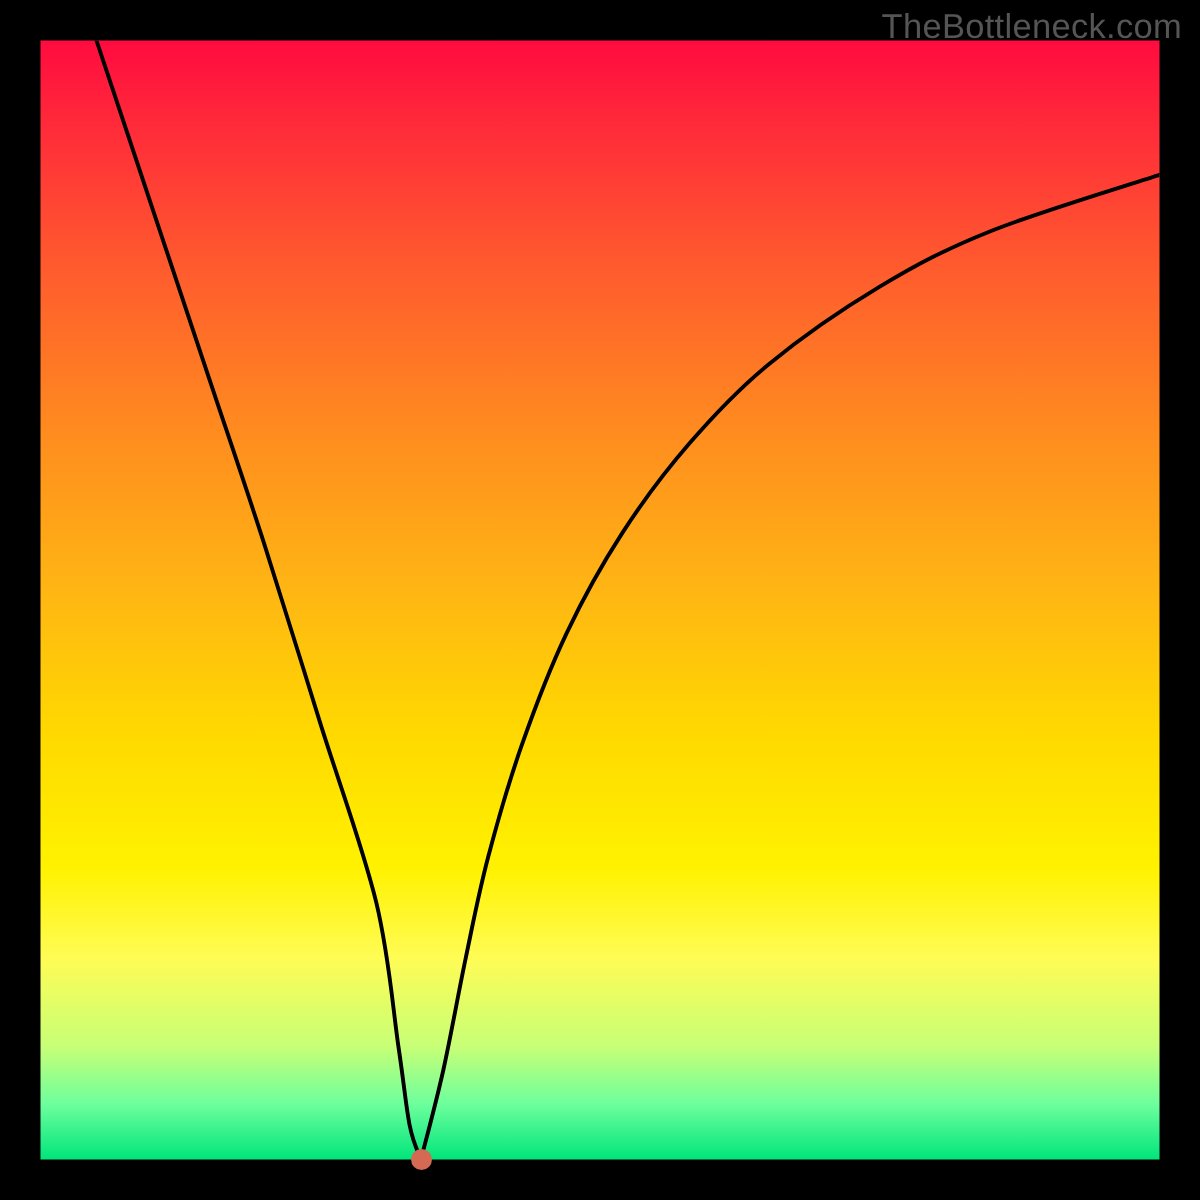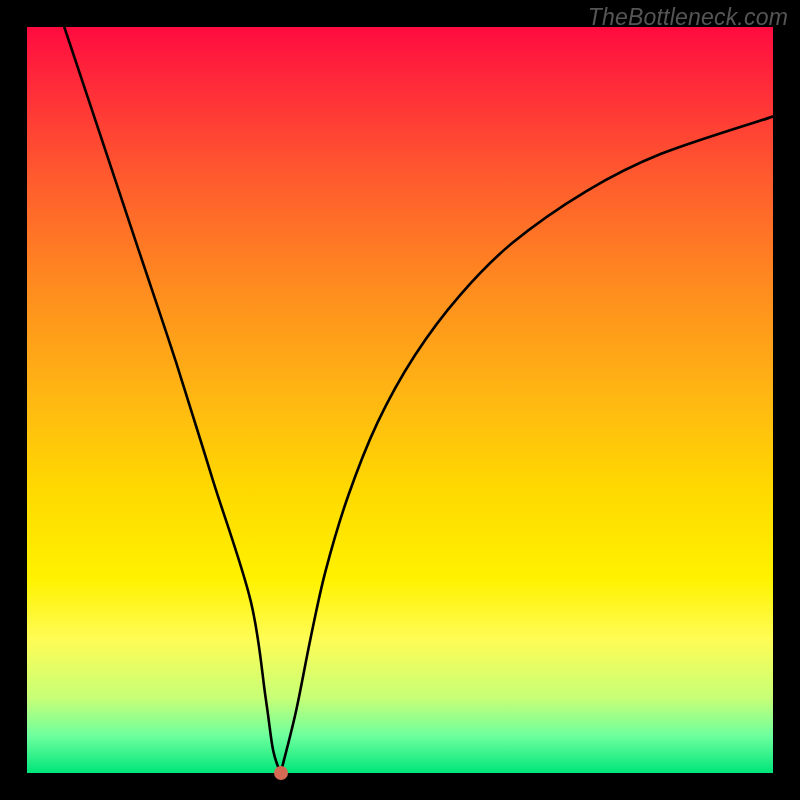--- a/index.html
+++ b/index.html
@@ -29,21 +29,20 @@
   }
 
   .watermark {
     position: absolute;
     top: 4px;
     right: 12px;
     color: #555;
     font-size: 23px;
     font-weight: 400;
     letter-spacing: 0.2px;
-    font-style: italic;
   }
 
   svg.curve {
     position: absolute;
     left: 0;
     top: 0;
     width: 746px;
     height: 746px;
   }
 

